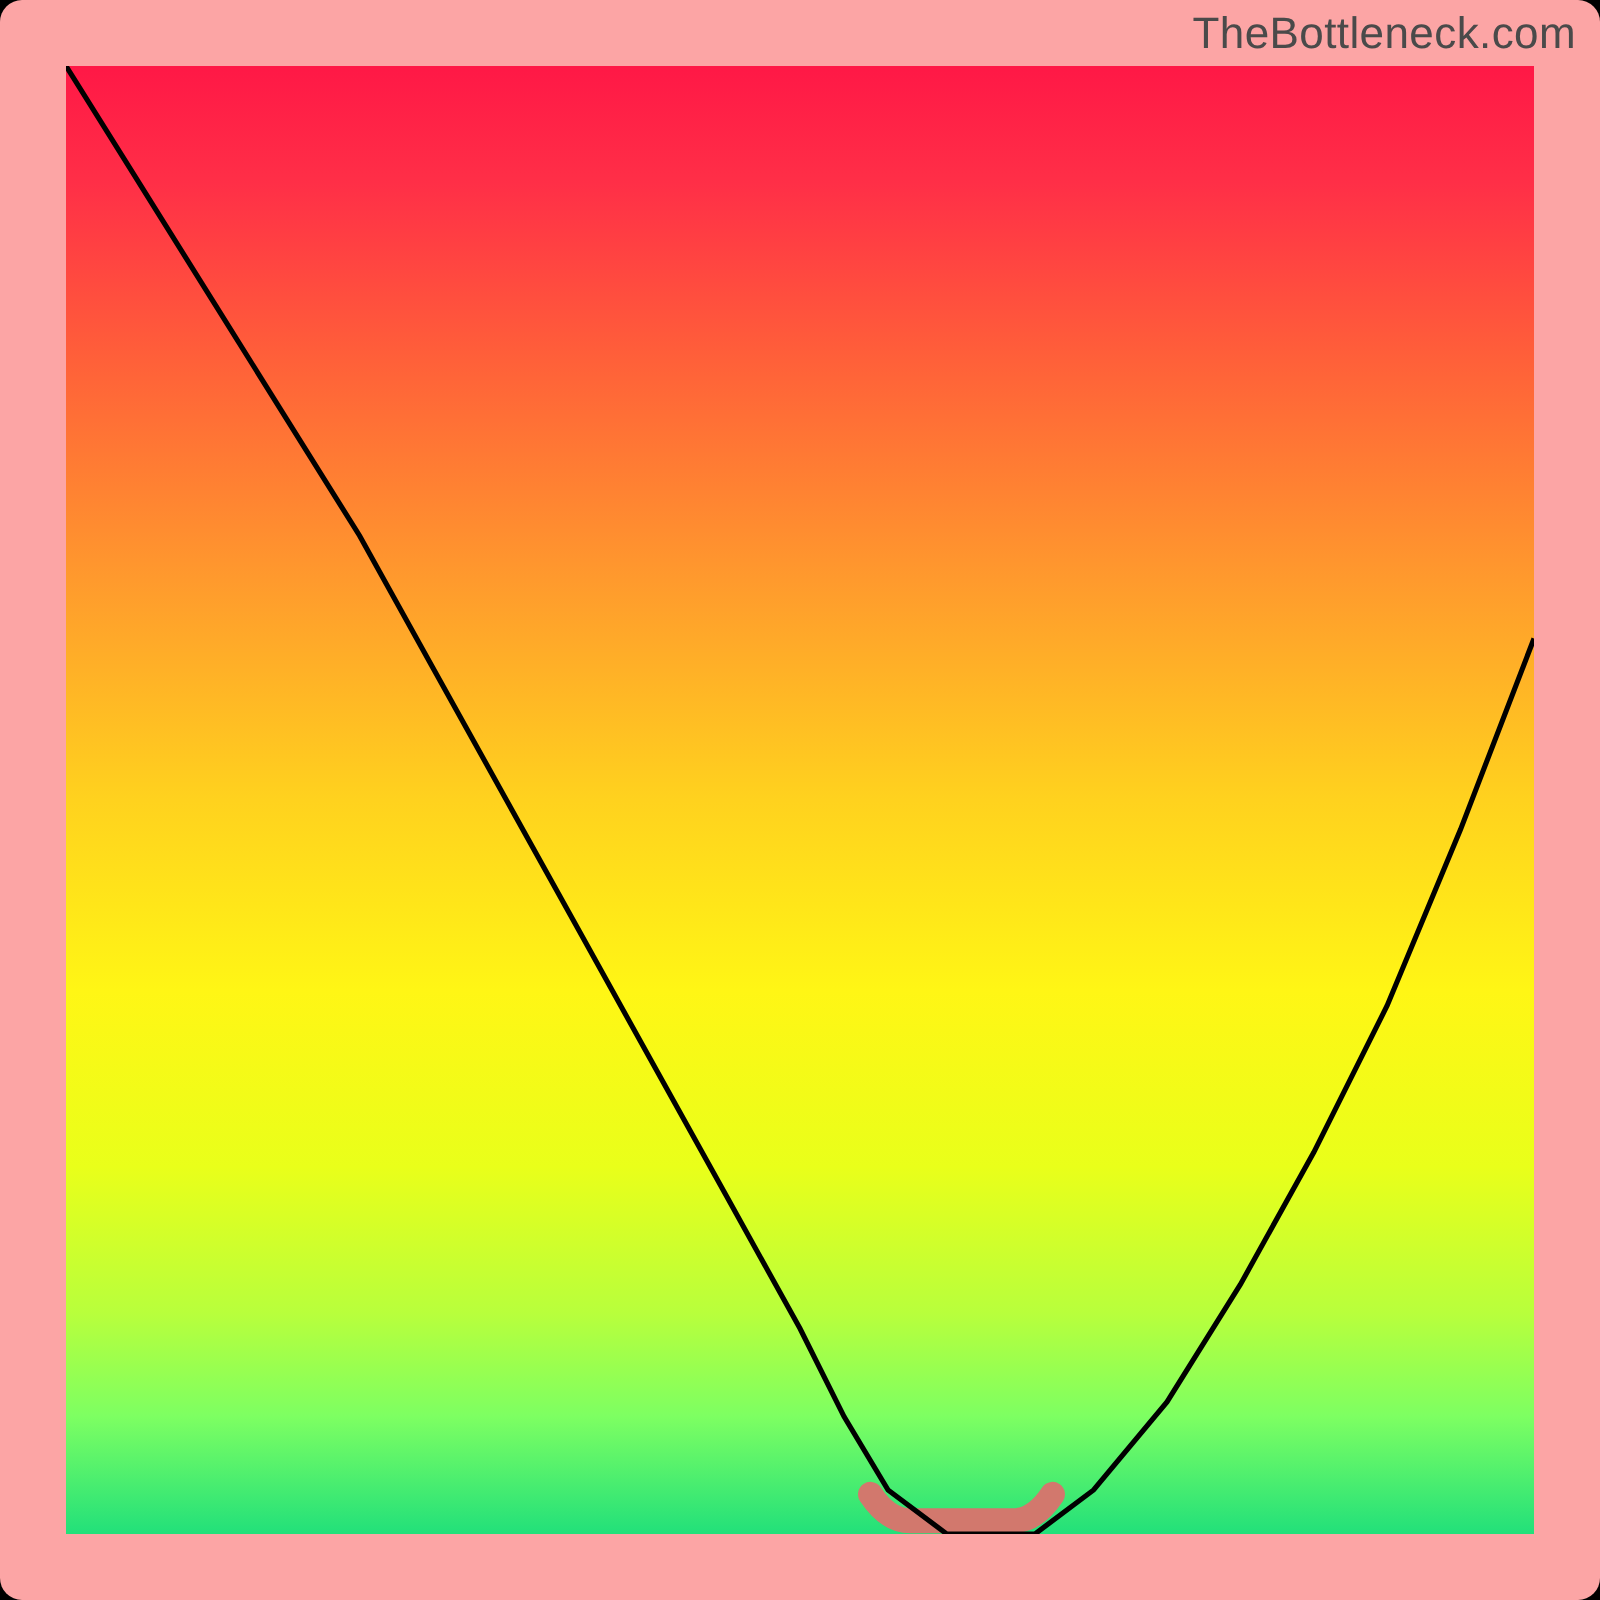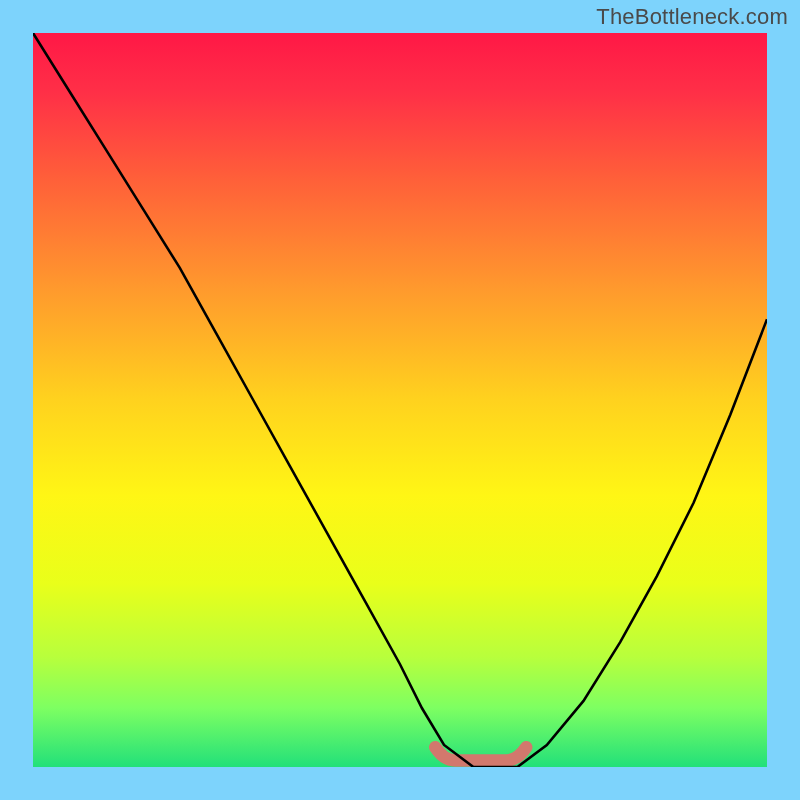--- a/index.html
+++ b/index.html
@@ -7,21 +7,22 @@
     padding: 0;
     width: 800px;
     height: 800px;
     background: #000;
     overflow: hidden;
   }
   .frame {
     position: relative;
     width: 800px;
     height: 800px;
-    background: #7dd3fc;
+    background: #fca5a5;
+    border-radius: 11px;
   }
   .plot {
     position: absolute;
     left: 33px;
     top: 33px;
     width: 734px;
     height: 734px;
     overflow: hidden;
   }
   .gradient {

